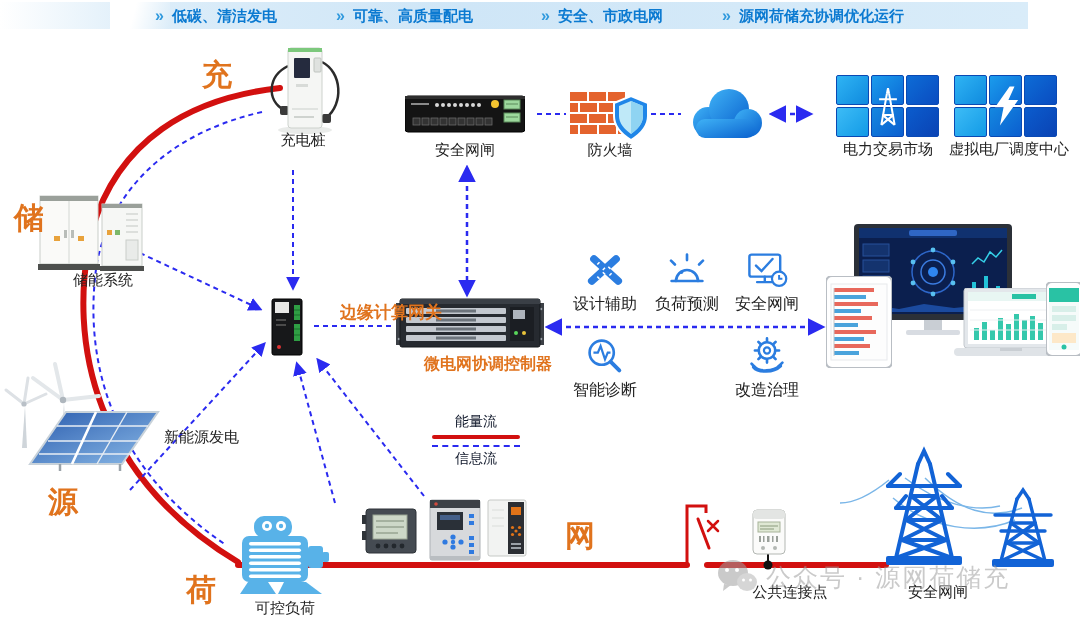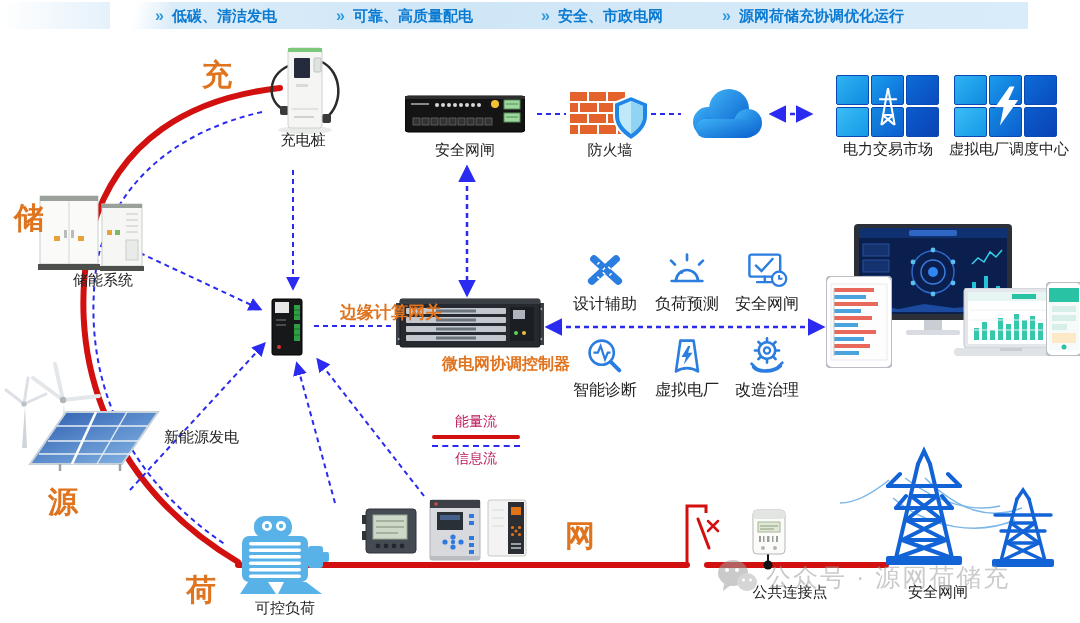--- a/index.html
+++ b/index.html
@@ -30,21 +30,21 @@
   
   .fitem{position:absolute;width:82px;text-align:center;}
   .fitem svg{display:block;margin:0 auto;}
   .flabel{display:block;margin-top:4px;font-size:16px;color:#222;white-space:nowrap;}
   
   .cloudwrap{position:absolute;left:684px;top:86px;width:84px;height:56px;}
   .cloudwrap span{position:absolute;left:0;top:20px;width:84px;text-align:center;
                   color:#fff;font-size:15px;font-weight:bold;margin-top:28px;}
   
   .legend{position:absolute;left:430px;top:413px;width:92px;text-align:center;}
-  .legend .txt{font-size:14px;color:#be185d;}
+  .legend .txt{font-size:14px;color:#0f172a;}
   .legend .eline{height:4px;background:#d2100f;margin:4px 2px 6px 2px;border-radius:2px;}
   .legend .iline{border-top:2px dashed #2a2af0;margin:0 2px 3px 2px;}
   
   .watermark{position:absolute;left:716px;top:558px;display:flex;align-items:center;gap:8px;
              opacity:.55;z-index:9;pointer-events:none;}
   .watermark .wtext{font-size:25px;color:#9f9f9f;letter-spacing:2px;white-space:nowrap;text-align:right;}
 </style>
 </head>
 <body>
 
@@ -315,27 +315,20 @@
     <span class="flabel">安全网闸</span>
   </div>
   <div class="fitem" style="left:564px;top:336px;z-index:2">
     <svg width="44" height="40" viewBox="0 0 40 36">
       <circle cx="17" cy="15" r="11" fill="none" stroke="#2b7de0" stroke-width="2.4"></circle>
       <path d="M9.5 15 H13.5 L16 9 L20 21 L22.5 15 H25" fill="none" stroke="#2b7de0" stroke-width="2"></path>
       <path d="M25.5 23.5 L33 31" stroke="#2b7de0" stroke-width="3.6" stroke-linecap="round"></path>
     </svg>
     <span class="flabel">智能诊断</span>
   </div>
-  <div class="fitem" style="left:646px;top:336px;z-index:2">
-    <svg width="44" height="40" viewBox="0 0 40 36">
-      <path d="M14 4 H26 L30 32 C24 28 16 28 10 32 Z" fill="none" stroke="#2b7de0" stroke-width="2.4" stroke-linejoin="round"></path>
-      <polygon points="21,9 15,19 19,19 17,26 25,15 21,15 23,9" fill="#2b7de0"></polygon>
-    </svg>
-    <span class="flabel">虚拟电厂</span>
-  </div>
   <div class="fitem" style="left:726px;top:336px;z-index:2">
     <svg width="44" height="40" viewBox="0 0 40 36">
       <circle cx="20" cy="13" r="7.5" fill="none" stroke="#2b7de0" stroke-width="2.4"></circle>
       <circle cx="20" cy="13" r="2.8" fill="none" stroke="#2b7de0" stroke-width="2"></circle>
       <g stroke="#2b7de0" stroke-width="2.4" stroke-linecap="round">
         <path d="M20 2 V5 M20 21 V24 M9 13 H12 M28 13 H31 M12.2 5.2 l2.1 2.1 M25.7 18.7 l2.1 2.1 M27.8 5.2 l-2.1 2.1 M14.3 18.7 l-2.1 2.1"></path>
       </g>
       <path d="M8 28 C12 33,26 33,32 27" fill="none" stroke="#2b7de0" stroke-width="3.4" stroke-linecap="round"></path>
       <path d="M6 25 l4 4 M34 24 l-4 4" stroke="#2b7de0" stroke-width="2.4" stroke-linecap="round"></path>
     </svg>
@@ -594,21 +587,21 @@
   <span class="ring" style="left:186px;top:570px;z-index:3">荷</span>
   <span class="ring" style="left:565px;top:516px;z-index:3">网</span>
 
   <div class="nlabel" style="left:258px;top:131px;width:90px;z-index:3">充电桩</div>
   <div class="nlabel" style="left:48px;top:271px;width:110px;z-index:3">储能系统</div>
   <div class="nlabel" style="left:405px;top:141px;width:120px;z-index:3">安全网闸</div>
   <div class="nlabel" style="left:562px;top:141px;width:96px;z-index:3">防火墙</div>
   <div class="nlabel" style="left:836px;top:140px;width:104px;z-index:3">电力交易市场</div>
   <div class="nlabel" style="left:948px;top:140px;width:122px;z-index:3">虚拟电厂调度中心</div>
   <div class="olabel" style="left:314px;top:301px;font-size:17px;z-index:3">边缘计算网关</div>
-  <div class="olabel" style="left:398px;top:354px;width:146px;text-align:right;font-size:16px;z-index:3">微电网协调控制器</div>
+  <div class="olabel" style="left:398px;top:354px;width:146px;text-align:left;font-size:16px;z-index:3">微电网协调控制器</div>
   <div class="nlabel" style="left:164px;top:428px;z-index:3">新能源发电</div>
   <div class="nlabel" style="left:240px;top:599px;width:90px;z-index:3">可控负荷</div>
   <div class="nlabel" style="left:740px;top:583px;width:100px;z-index:3">公共连接点</div>
   <div class="nlabel" style="left:898px;top:583px;width:80px;z-index:3">安全网闸</div>
 
   <div class="legend" style="z-index:3">
     <div class="txt">能量流</div>
     <div class="eline"></div>
     <div class="iline"></div>
     <div class="txt">信息流</div>

